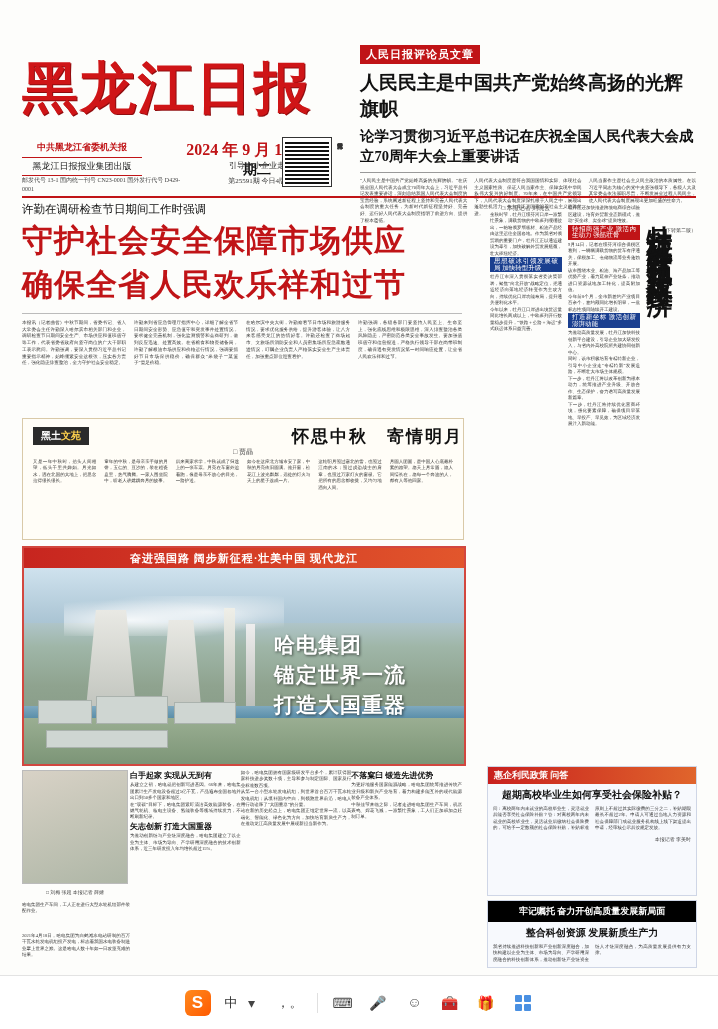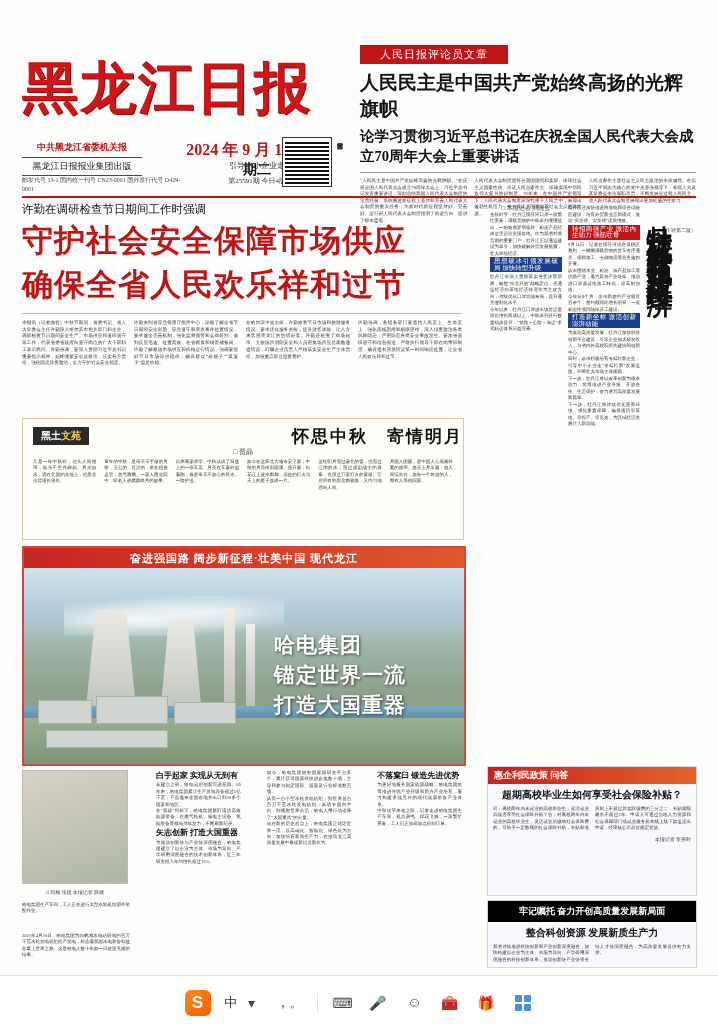--- a/index.html
+++ b/index.html
@@ -20,21 +20,21 @@
   .mh-date2{position:absolute;left:182px;top:160px;width:150px;text-align:center;font-size:8px;color:#333;}
   .mh-date3{position:absolute;left:182px;top:176px;width:150px;text-align:center;font-size:7px;color:#333;}
   .qr{position:absolute;left:283px;top:138px;width:44px;height:44px;background:
       repeating-linear-gradient(0deg,#111 0 2px,#fff 2px 4px),
       repeating-linear-gradient(90deg,#111 0 2px,transparent 2px 4px);
       border:2px solid #fff;box-shadow:0 0 0 1px #333;}
   .qr-label{position:absolute;left:330px;top:138px;width:14px;font-size:6px;color:#333;line-height:8px;letter-spacing:0px;writing-mode:vertical-rl;}
 
   
   .topright{position:absolute;left:360px;top:44px;width:336px;}
-  .tr-banner{display:inline-block;background:#c01417;color:#fff;font-size:11px;font-weight:normal;padding:2px 20px;letter-spacing:1px;}
+  .tr-banner{display:inline-block;background:#c01417;color:#fff;font-size:11px;font-weight:bold;padding:2px 6px;letter-spacing:1px;}
   .tr-h1{margin-top:6px;font-size:19px;font-weight:bold;color:#111;letter-spacing:0px;}
   .tr-h2{margin-top:4px;font-size:14.5px;font-weight:bold;color:#111;line-height:20px;}
   .tr-rule{margin-top:6px;border-top:1px solid #999;}
   .tr-cols{display:flex;gap:7px;margin-top:5px;}
   .tr-col{flex:1;font-size:4.6px;line-height:6.6px;color:#333;text-align:justify;}
   .tr-credit{margin-top:3px;font-size:5px;color:#444;text-align:right;}
 
   .hrule{position:absolute;left:22px;top:196px;width:674px;border-top:2px solid #c01417;}
 
   
@@ -70,21 +70,21 @@
   .smoke{position:absolute;left:40px;top:28px;width:220px;height:40px;background:radial-gradient(ellipse at 30% 60%,rgba(255,255,255,.85),rgba(255,255,255,0) 60%),radial-gradient(ellipse at 65% 40%,rgba(255,255,255,.7),rgba(255,255,255,0) 60%);}
   .ground{position:absolute;left:0;top:150px;width:100%;height:66px;background:linear-gradient(180deg,#9aae92,#6f8a6b);}
   .river{position:absolute;left:0;top:138px;width:100%;height:16px;background:linear-gradient(180deg,#7fa9bf,#4f86a3);}
   .bldg{position:absolute;background:#cfd6d2;border:1px solid #aab2ad;}
   .ad-text{position:absolute;left:250px;top:62px;width:180px;color:#fff;font-size:21px;font-weight:bold;line-height:30px;text-shadow:1px 1px 3px rgba(0,0,0,.6);letter-spacing:1px;}
 
   
   .bl{position:absolute;left:22px;top:770px;width:440px;}
   .bl-photo{width:104px;height:112px;border:1px solid #bbb;background:linear-gradient(160deg,#d8d2c6,#aeb6a6);position:relative;}
   .bl-photo .cap{position:absolute;left:0;bottom:-12px;width:104px;font-size:5px;color:#444;text-align:center;}
-  .bl-grid{display:flex;gap:26px;}
+  .bl-grid{display:flex;gap:0;}
   .bl-left{width:108px;}
   .bl-left-txt{margin-top:18px;font-size:4.5px;line-height:6.4px;color:#333;text-align:justify;}
   .bl-col{flex:1;font-size:4.5px;line-height:6.4px;color:#333;text-align:justify;}
   .bl-sub2{font-size:8px;font-weight:bold;color:#111;margin:3px 0;}
 
   
   .vcol{position:absolute;left:644px;top:205px;width:52px;height:420px;}
   .vtitle{writing-mode:vertical-rl;text-orientation:upright;font-size:26px;font-weight:bold;color:#111;letter-spacing:4px;line-height:30px;height:420px;}
 
   

